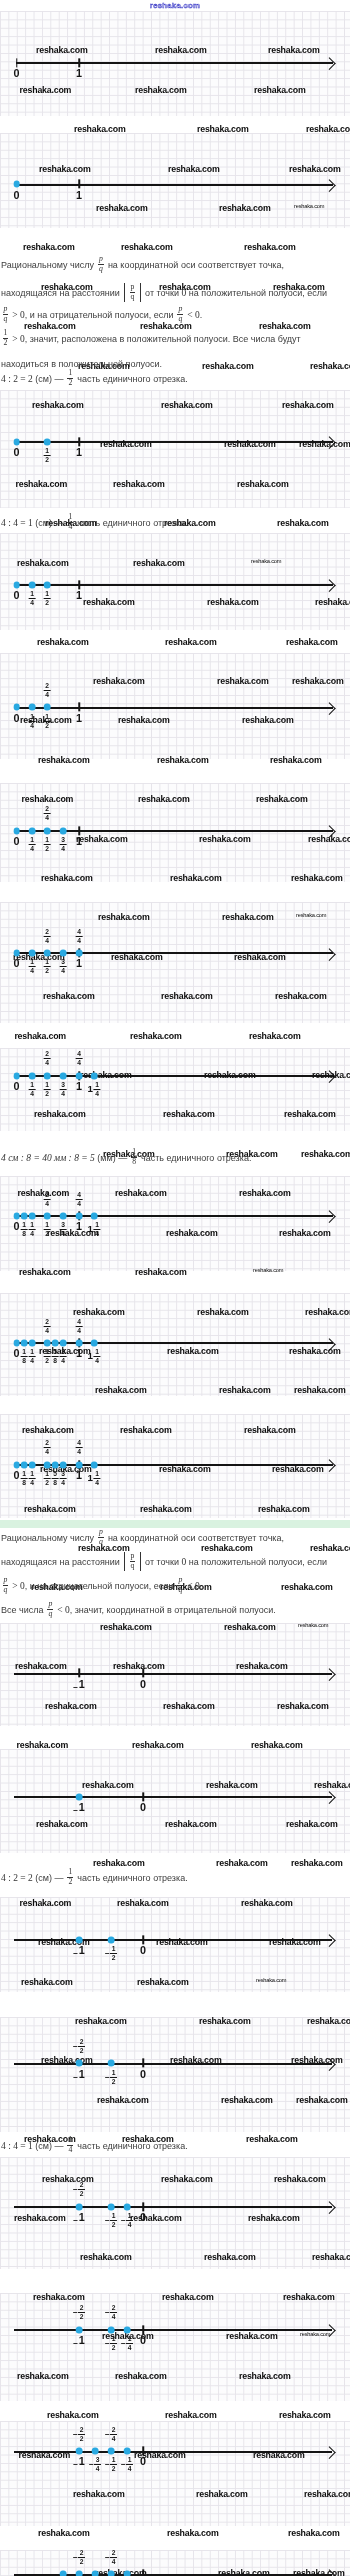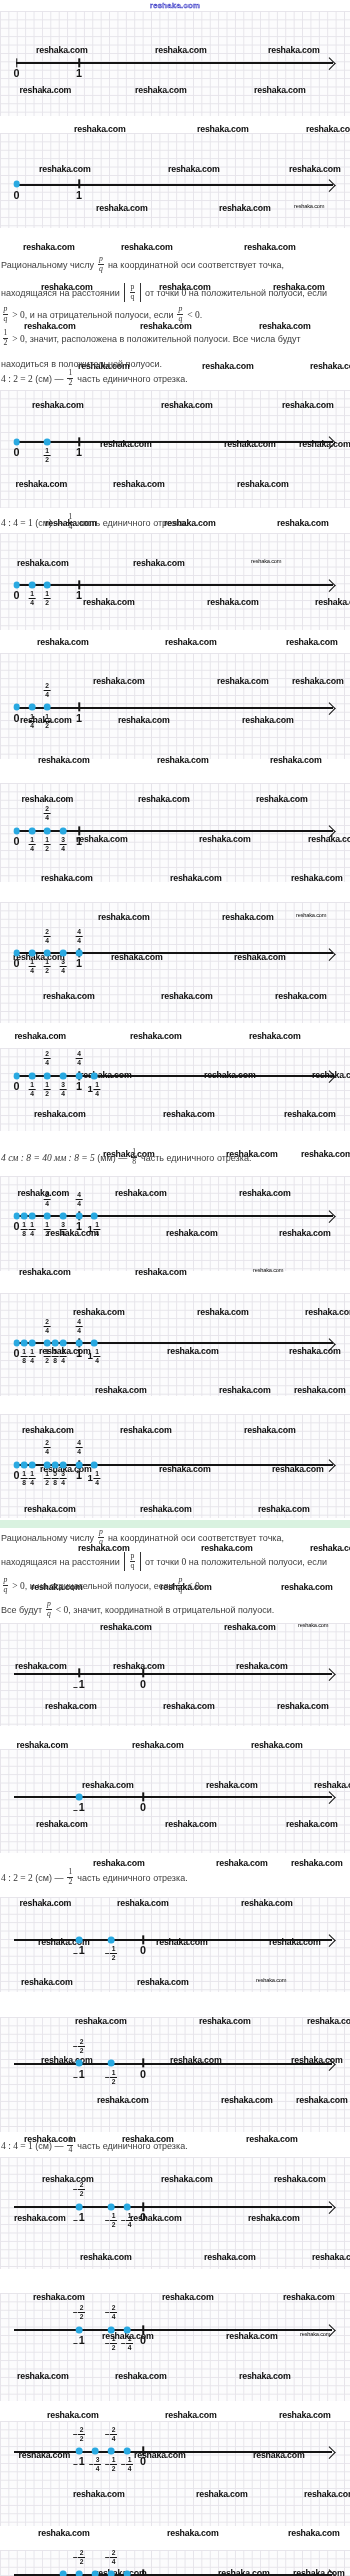--- a/index.html
+++ b/index.html
@@ -949,19 +949,19 @@
       <div class="textline" style="top: 282px;"><span>находящаяся на расстоянии </span><span class="tabs"><span class="tfrac"><span class="nm">p</span><span class="dn">q</span></span></span><span> от точки </span><span class="seg-math">0</span><span> на положительной полуоси, если</span></div>
       <div class="textline" style="top: 304px;"><span class="tfrac it"><span class="nm">p</span><span class="dn">q</span></span><span class="seg-math"> &gt; 0</span><span>, и на отрицательной полуоси, если </span><span class="tfrac it"><span class="nm">p</span><span class="dn">q</span></span><span class="seg-math"> &lt; 0</span><span>.</span></div>
       <div class="textline" style="top: 328px;"><span class="tfrac"><span class="nm">1</span><span class="dn">2</span></span><span class="seg-math"> &gt; 0</span><span>, значит, расположена в положительной полуоси. Все числа будут</span></div>
       <div class="textline" style="top: 353px;"><span>находиться в положительной полуоси.</span></div>
       <div class="textline" style="top: 368px;"><span class="seg-math">4 : 2 = 2</span><span> (см) — </span><span class="tfrac"><span class="nm">1</span><span class="dn">2</span></span><span> часть единичного отрезка.</span></div>
       <div class="textline" style="top: 512px;"><span class="seg-math">4 : 4 = 1</span><span> (см) — </span><span class="tfrac"><span class="nm">1</span><span class="dn">4</span></span><span> часть единичного отрезка.</span></div>
       <div class="textline" style="top: 1147px;"><span class="seg-math it">4 см : 8 = 40 мм : 8 = 5</span><span> (мм) — </span><span class="tfrac"><span class="nm">1</span><span class="dn">8</span></span><span> часть единичного отрезка.</span></div>
       <div class="textline" style="top: 1527px;"><span>Рациональному числу </span><span class="tfrac it"><span class="nm">p</span><span class="dn">q</span></span><span> на координатной оси соответствует точка,</span></div>
       <div class="textline" style="top: 1551px;"><span>находящаяся на расстоянии </span><span class="tabs"><span class="tfrac"><span class="nm">p</span><span class="dn">q</span></span></span><span> от точки </span><span class="seg-math">0</span><span> на положительной полуоси, если</span></div>
       <div class="textline" style="top: 1575px;"><span class="tfrac it"><span class="nm">p</span><span class="dn">q</span></span><span class="seg-math"> &gt; 0</span><span>, и на отрицательной полуоси, если </span><span class="tfrac it"><span class="nm">p</span><span class="dn">q</span></span><span class="seg-math"> &lt; 0</span><span>.</span></div>
-      <div class="textline" style="top: 1599px;"><span>Все будут </span><span class="tfrac it"><span class="nm">p</span><span class="dn">q</span></span><span class="seg-math"> &lt; 0</span><span>, значит, координатной в отрицательной полуоси.</span></div>
+      <div class="textline" style="top: 1599px;"><span>Все числа </span><span class="tfrac it"><span class="nm">p</span><span class="dn">q</span></span><span class="seg-math"> &lt; 0</span><span>, значит, координатной в отрицательной полуоси.</span></div>
       <div class="textline" style="top: 1867px;"><span class="seg-math">4 : 2 = 2</span><span> (см) — </span><span class="tfrac"><span class="nm">1</span><span class="dn">2</span></span><span> часть единичного отрезка.</span></div>
       <div class="textline" style="top: 2135px;"><span class="seg-math">4 : 4 = 1</span><span> (см) — </span><span class="tfrac"><span class="nm">1</span><span class="dn">4</span></span><span> часть единичного отрезка.</span></div>
       <div class="band" style="top: 1520px; height: 8.2px;"></div>
     </div>
 </div>
 
 
 </body></html>

